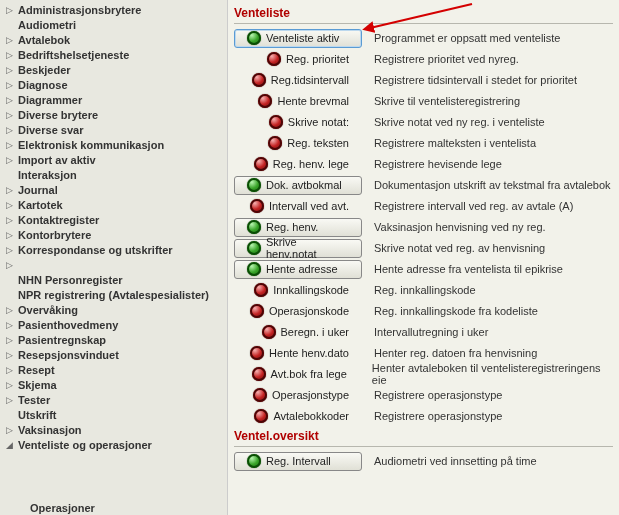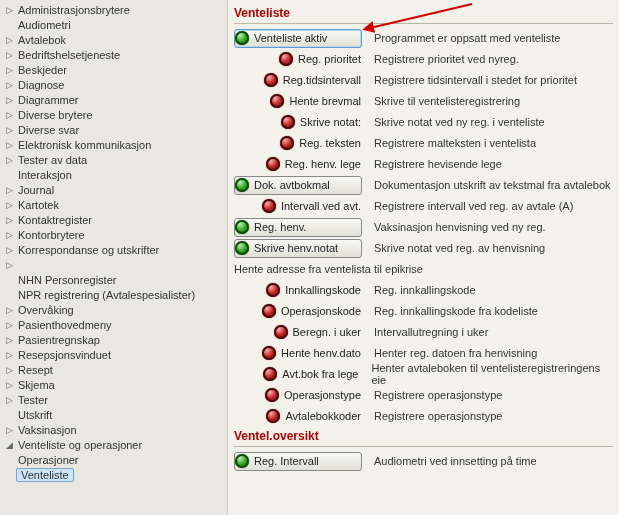--- a/index.html
+++ b/index.html
@@ -33,22 +33,23 @@
     cursor: pointer;
   }
   .tree-item .expander {
     width: 10px;
     font-size: 9px;
     color: #666;
     display: inline-block;
   }
   .tree-item .label {
     padding: 0 2px;
-  }
-  .tree-item.child1 { padding-left: 16px; }
+    font-weight: bold;
+  }
+  .tree-item.child1 { padding-left: 28px; margin-top: 48px; }
   .tree-item.selected .label {
     background: #cce4f7;
     border: 1px solid #7da2ce;
     border-radius: 2px;
     padding: 0 4px;
   }
   .main {
     flex: 1;
     background: #f2f2ea;
     padding: 4px 6px;
@@ -69,21 +70,21 @@
     margin-bottom: 1px;
   }
   .btn {
     width: 128px;
     height: 19px;
     display: inline-flex;
     align-items: center;
     border: 1px solid #888;
     border-radius: 3px;
     background: linear-gradient(#f9f9f4, #e0e0d6);
-    padding: 0 0;
+    padding: 0 12px;
     font-size: 11px;
     color: #222;
     cursor: pointer;
     margin-right: 12px;
   }
   .btn.flat {
     border: 1px solid transparent;
     background: transparent;
     justify-content: flex-end;
   }
@@ -159,21 +160,21 @@
       <div class="tree-item">
         <span class="expander">▷</span>
         <span class="label">Diverse svar</span>
       </div>
       <div class="tree-item">
         <span class="expander">▷</span>
         <span class="label">Elektronisk kommunikasjon</span>
       </div>
       <div class="tree-item">
         <span class="expander">▷</span>
-        <span class="label">Tester av data</span>
+        <span class="label">Import av aktiv</span>
       </div>
       <div class="tree-item">
         <span class="expander"></span>
         <span class="label">Interaksjon</span>
       </div>
       <div class="tree-item">
         <span class="expander">▷</span>
         <span class="label">Journal</span>
       </div>
       <div class="tree-item">
@@ -323,20 +324,24 @@
         <span class="desc">Vaksinasjon henvisning ved ny reg.</span>
       </div>
       <div class="row">
         <div class="btn">
           <span class="orb green"></span>
           <span>Skrive henv.notat</span>
         </div>
         <span class="desc">Skrive notat ved reg. av henvisning</span>
       </div>
       <div class="row">
+        <div class="btn">
+          <span class="orb green"></span>
+          <span>Hente adresse</span>
+        </div>
         <span class="desc">Hente adresse fra ventelista til epikrise</span>
       </div>
       <div class="row">
         <div class="btn flat">
           <span class="orb red"></span>
           <span>Innkallingskode</span>
         </div>
         <span class="desc">Reg. innkallingskode</span>
       </div>
       <div class="row">

